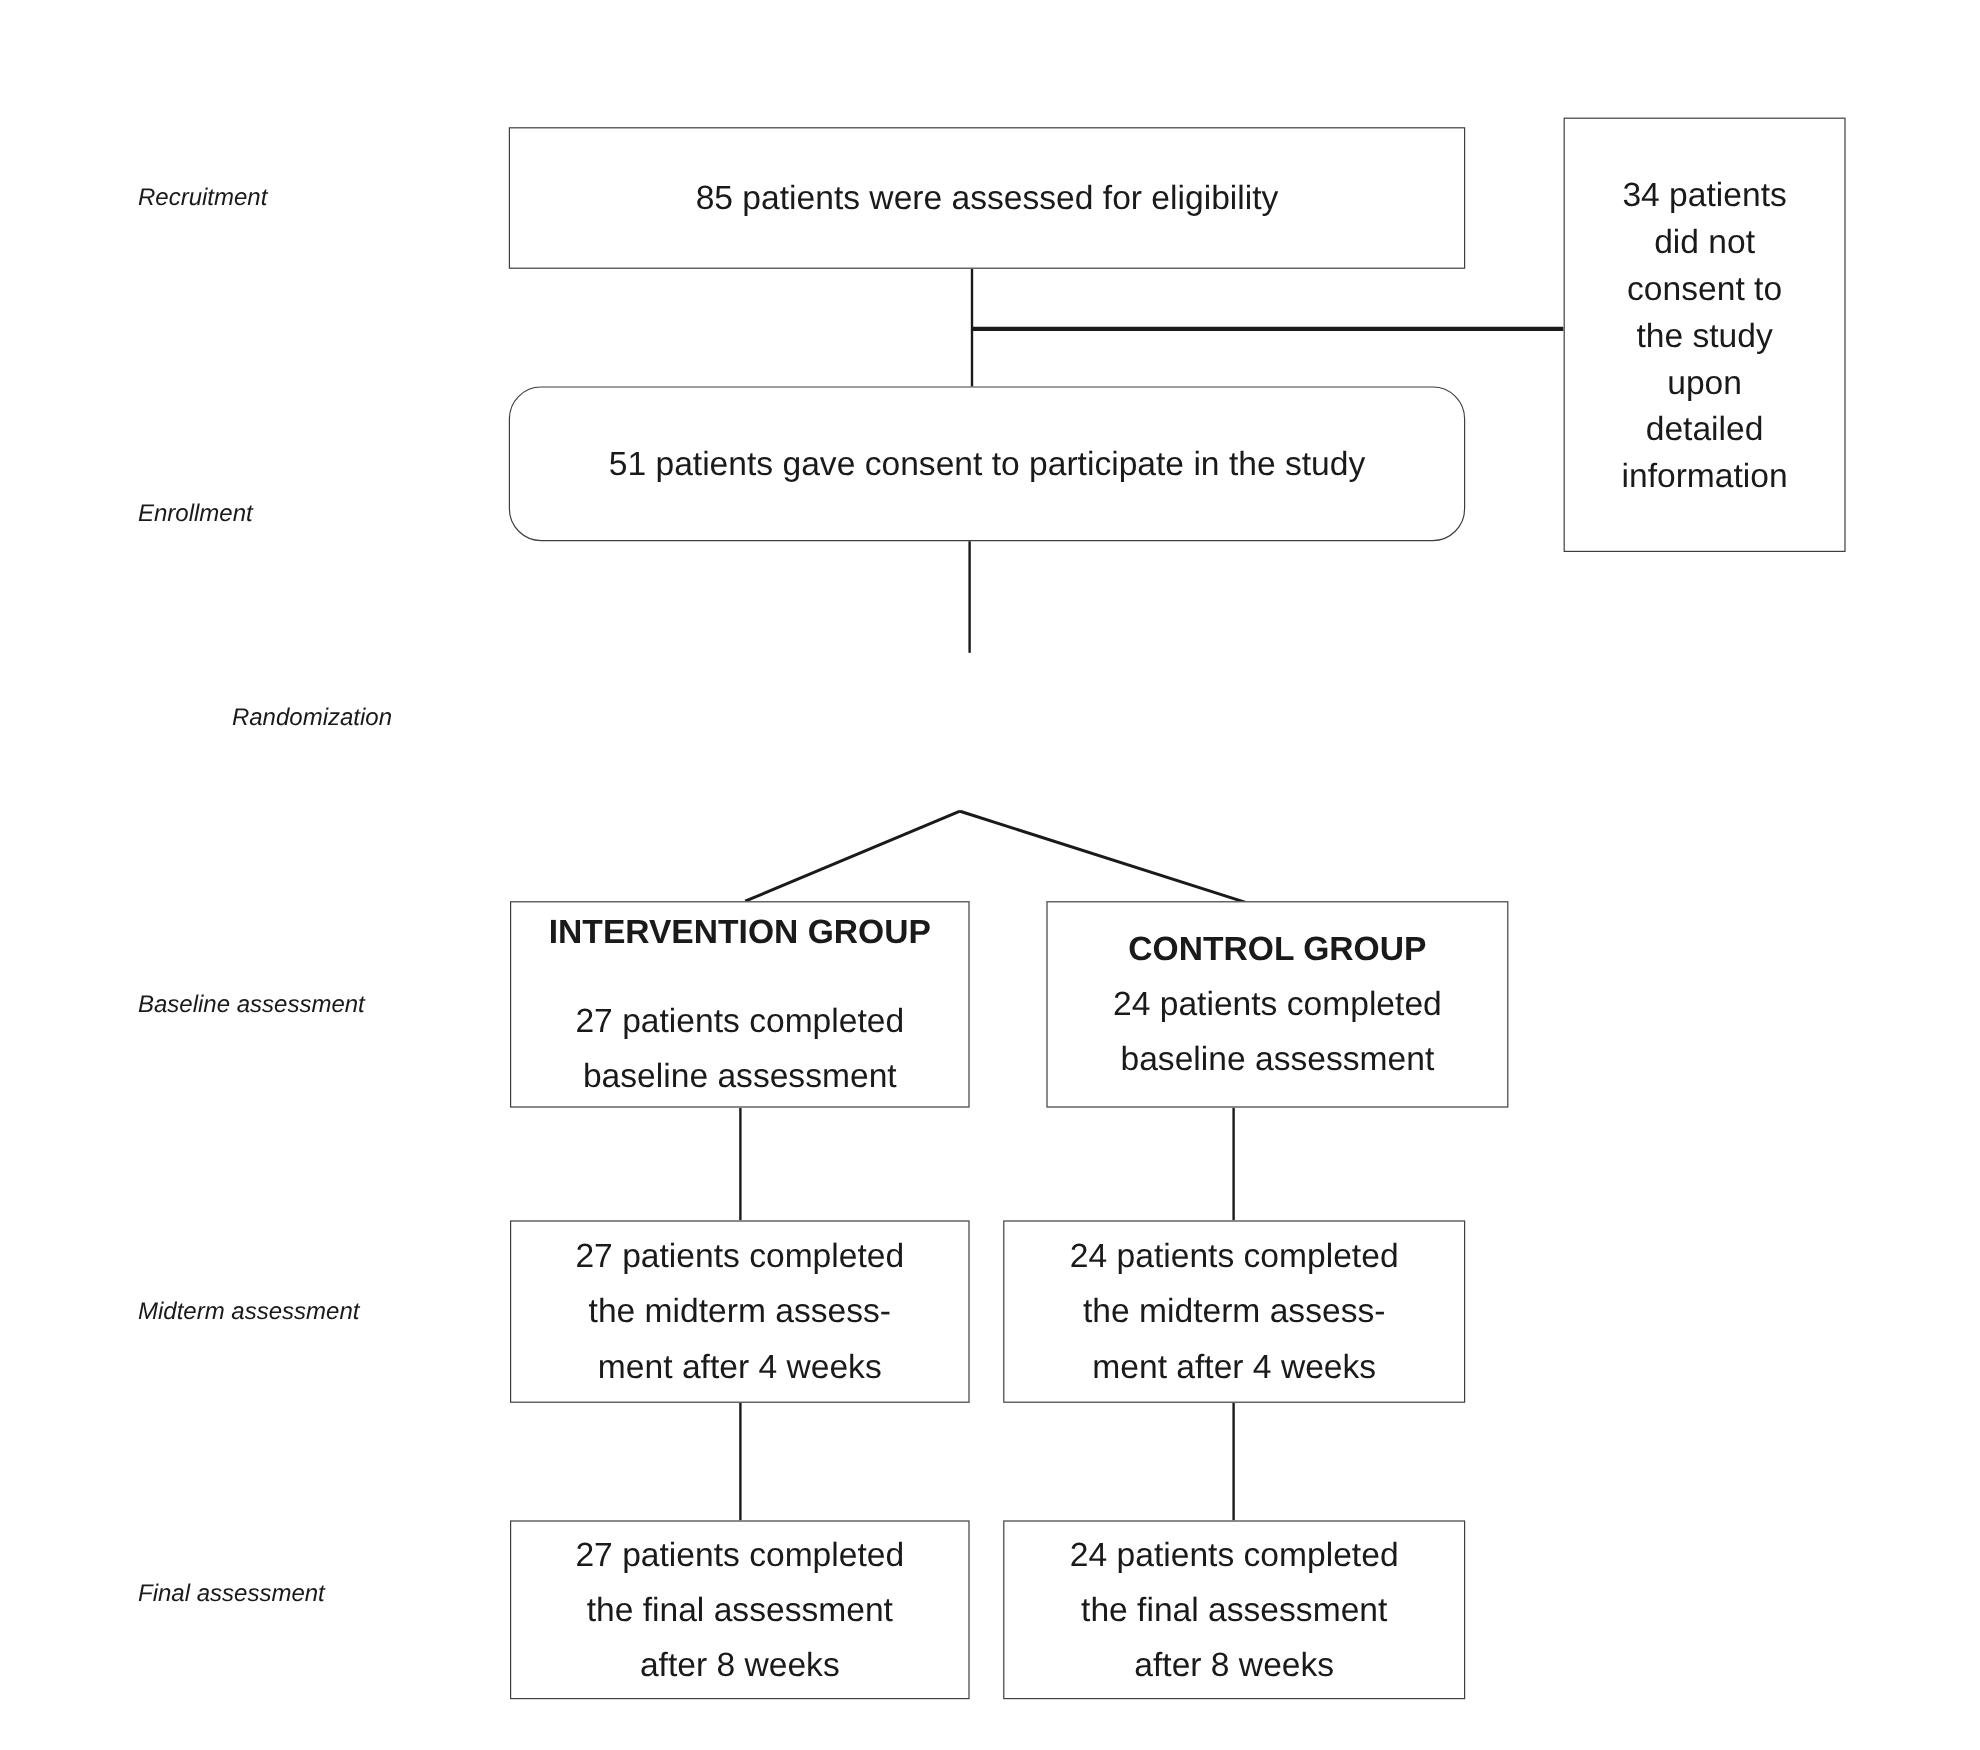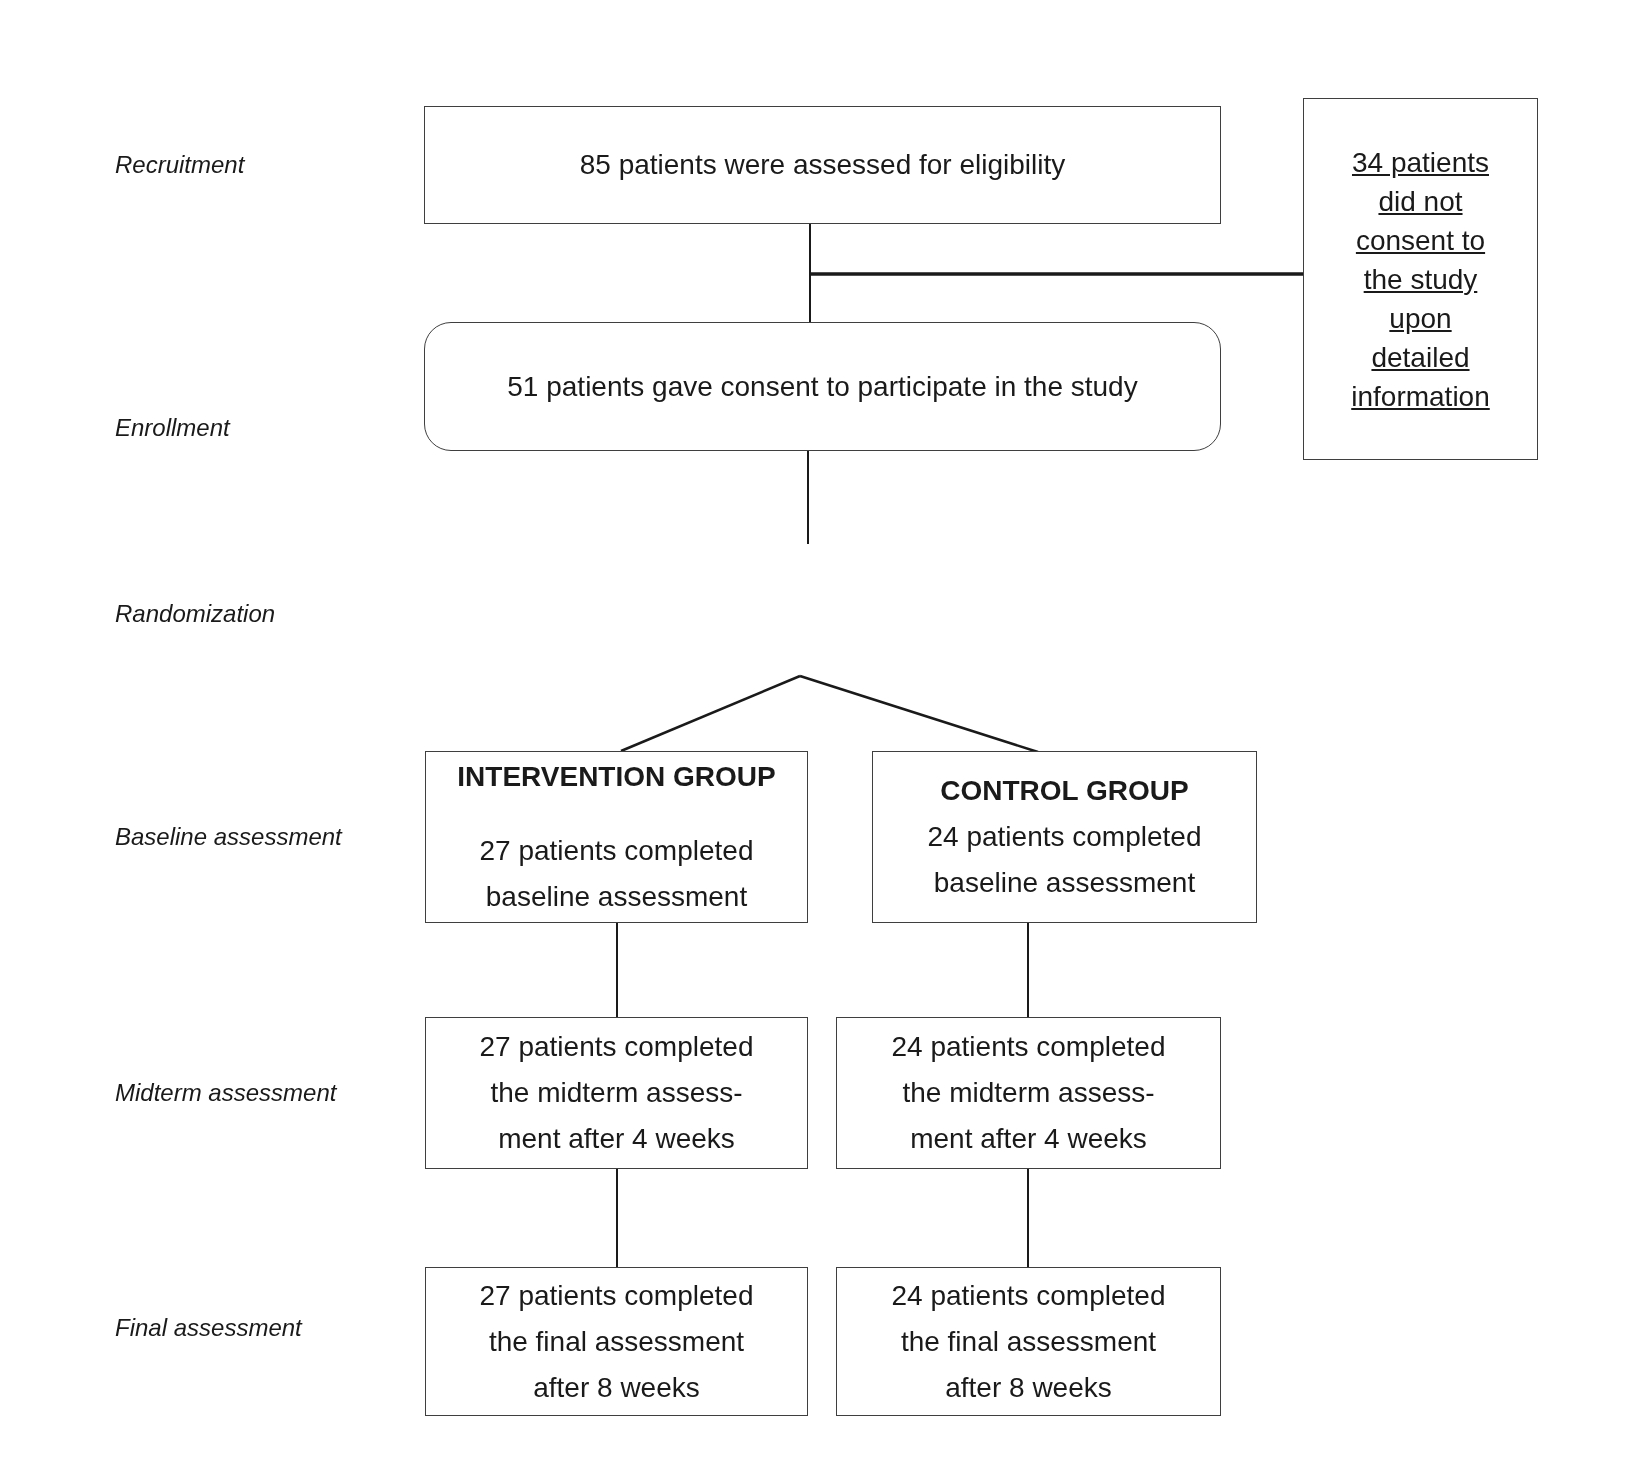--- a/index.html
+++ b/index.html
@@ -10,21 +10,21 @@
     background: var(--page-bg, #ffffff);
     font-family: "Liberation Sans", sans-serif;
     color: var(--text-color, #1a1a1a);
     overflow: hidden;
   }
   .stage-label {
     position: absolute;
     left: 115px;
     width: 290px;
     font-style: italic;
-    font-size: 24px;
+    font-size: 20px;
     line-height: 40px;
     white-space: nowrap;
   }
   .flow-box {
     position: absolute;
     box-sizing: border-box;
     border: 1.5px solid var(--border-color, #3f3f3f);
     background: #ffffff;
     display: flex;
     flex-direction: column;
@@ -34,33 +34,33 @@
     font-size: 28px;
     line-height: 46px;
     white-space: pre-line;
   }
   .flow-box .box-title { font-weight: 700; }
   
   .box-eligibility   { left: 424px; top: 106px;  width: 797px; height: 118px; }
   .box-consent       { left: 424px; top: 322px;  width: 797px; height: 129px; border-radius: 27px; }
   .box-randomization { left: 424px; top: 544px;  width: 797px; height: 131px; }
   
-  .box-no-consent    { left: 1303px; top: 98px;  width: 235px; height: 362px; line-height: 39px; text-decoration: underline; }
+  .box-no-consent    { left: 1303px; top: 98px;  width: 235px; height: 362px; line-height: 39px; }
   
   .box-int-baseline  { left: 425px; top: 751px;  width: 383px; height: 172px; gap: 28px; }
   .box-int-midterm   { left: 425px; top: 1017px; width: 383px; height: 152px; }
   .box-int-final     { left: 425px; top: 1267px; width: 383px; height: 149px; }
   
   .box-ctl-baseline  { left: 872px; top: 751px;  width: 385px; height: 172px; }
   .box-ctl-midterm   { left: 836px; top: 1017px; width: 385px; height: 152px; }
   .box-ctl-final     { left: 836px; top: 1267px; width: 385px; height: 149px; }
   
   .label-recruitment   { top: 145px; }
   .label-enrollment    { top: 366px; margin-top: 42px; }
-  .label-randomization { top: 594px; }
+  .label-randomization { top: 578px; text-align: center; }
   .label-baseline      { top: 817px; }
   .label-midterm       { top: 1073px; }
   .label-final         { top: 1308px; font-style: italic; }
   .connector-layer {
     position: absolute;
     left: 0; top: 0;
     width: 1650px; height: 1458px;
     pointer-events: none;
   }
 </style>

